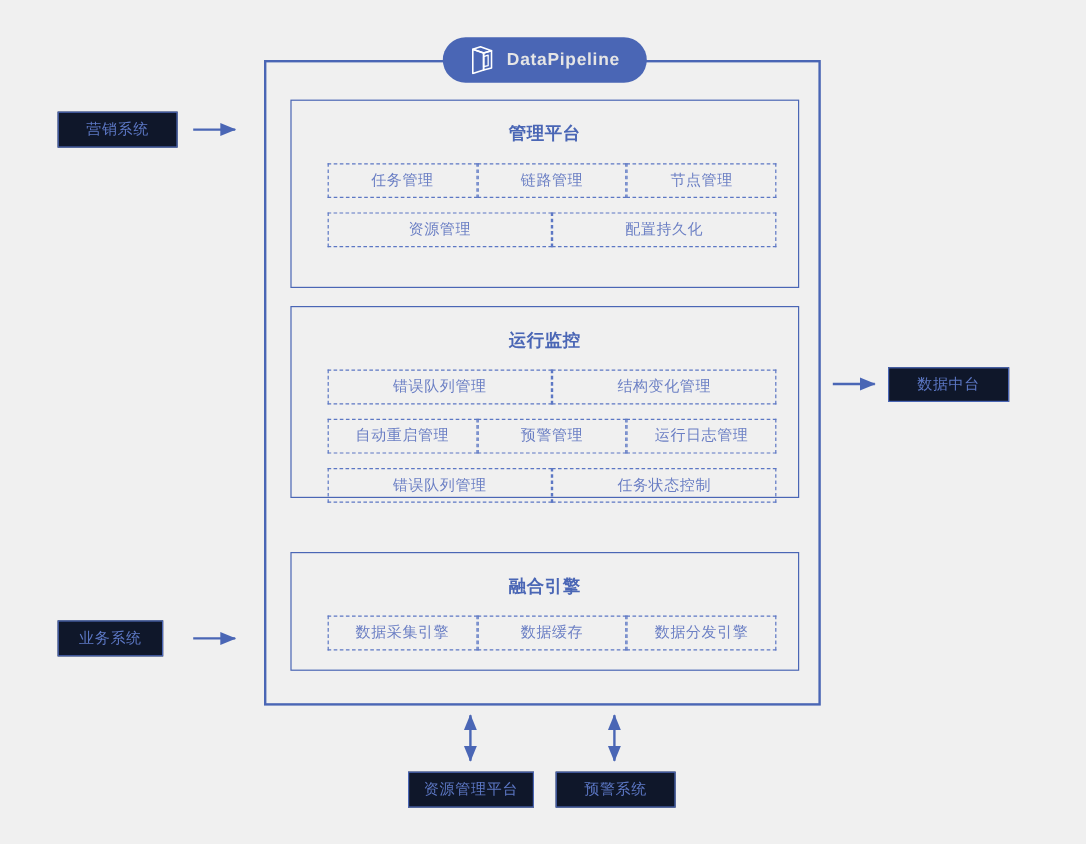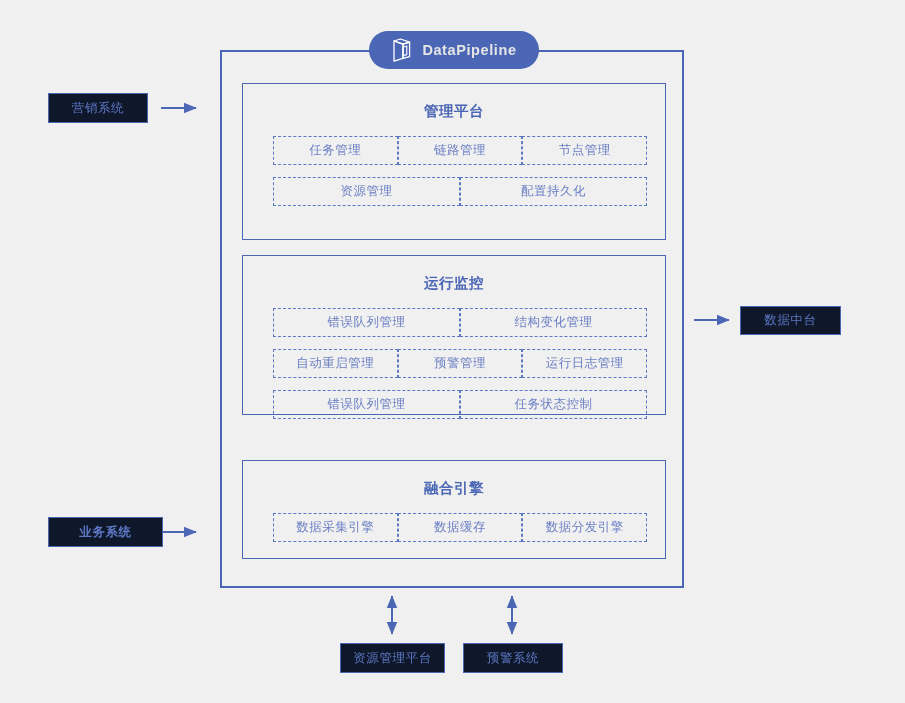--- a/index.html
+++ b/index.html
@@ -127,21 +127,21 @@
     justify-content: center;
     z-index: 3;
   }
   .ext-box-label {
     color: #5C77C4;
     font-size: 12.5px;
     letter-spacing: 0.6px;
     white-space: nowrap;
   }
   #ext-marketing  { left: 48px;  top: 93px;  width: 100px; height: 30px; }
-  #ext-business   { left: 48px;  top: 517px; width: 115px; height: 30px; font-weight: bold; }
+  #ext-business   { left: 48px;  top: 517px; width: 88px; height: 30px; }
   #ext-datahub    { left: 740px; top: 306px; width: 101px; height: 29px; }
   #ext-resource   { left: 340px; top: 643px; width: 105px; height: 30px; }
   #ext-alert      { left: 463px; top: 643px; width: 100px; height: 30px; }
 
   
   #arrow-layer {
     position: absolute;
     left: 0; top: 0;
     width: 905px;
     height: 703px;

